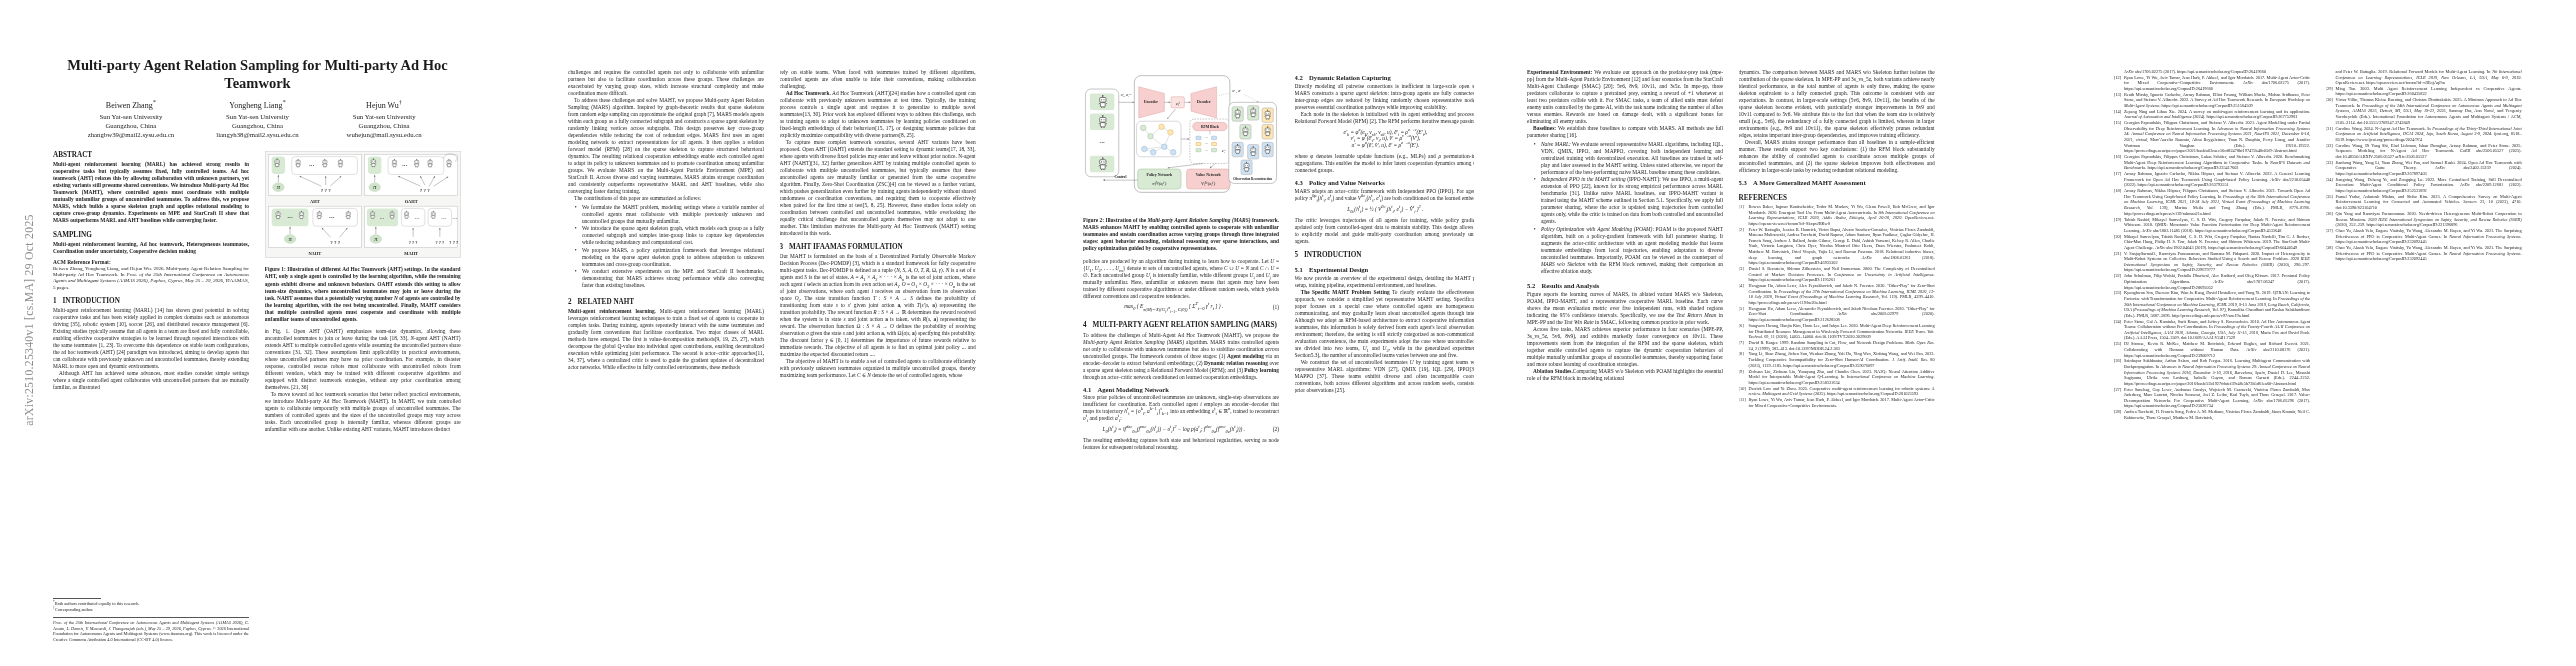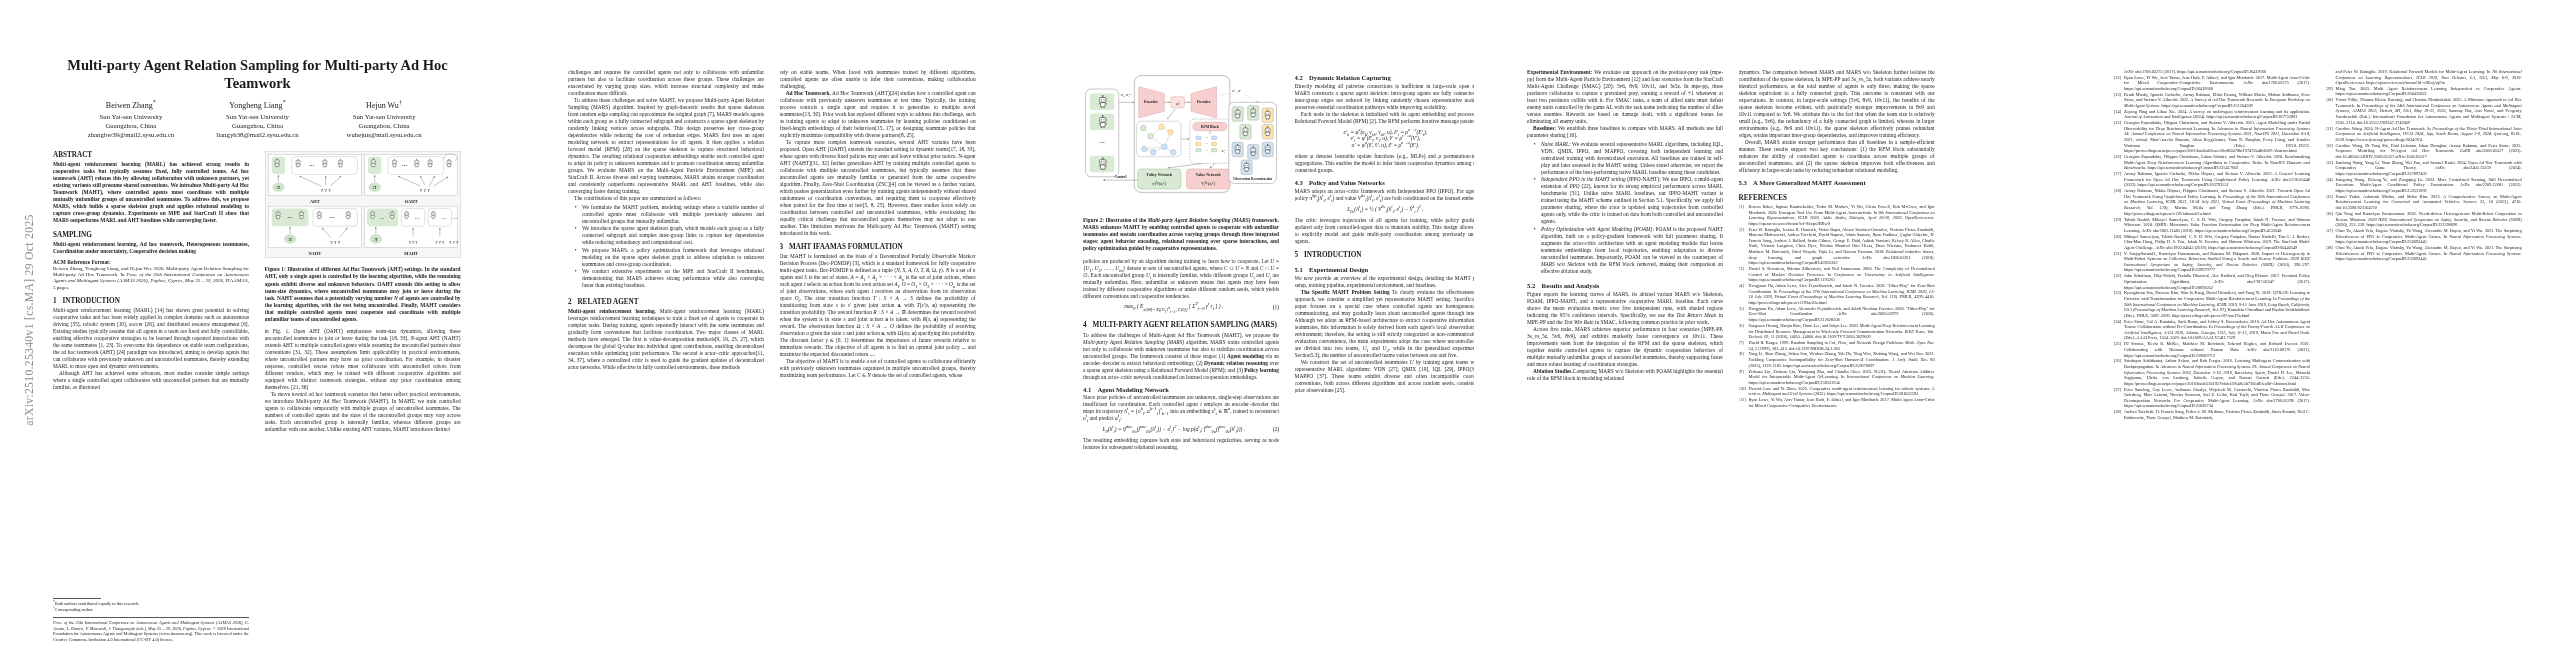--- a/index.html
+++ b/index.html
@@ -413,21 +413,21 @@
               <span class="dot">•</span>
               <span class="btxt">We propose MARS, a policy optimization framework that leverages relational modeling on the sparse agent skeleton graph to address adaptation to unknown teammates and cross-group coordination.</span>
             </div>
             <div class="bullet">
               <span class="dot">•</span>
               <span class="btxt">We conduct extensive experiments on the MPE and StarCraft II benchmarks, demonstrating that MARS achieves strong performance while also converging faster than existing baselines.</span>
             </div>
           </div>
           <div class="h1">
             <span class="hn">2</span>
-            <span class="ht">RELATED AGENT</span>
+            <span class="ht">RELATED NAHT</span>
           </div>
           <div class="p"><b>Multi-agent reinforcement learning.</b> Multi-agent reinforcement learning (MARL) leverages reinforcement learning techniques to train a fixed set of agents to cooperate in complex tasks. During training, agents repeatedly interact with the same teammates and gradually form conventions that facilitate coordination. Two major classes of MARL methods have emerged. The first is value-decomposition methods[9, 19, 23, 27], which decompose the global Q-value into individual agent contributions, enabling decentralized execution while optimizing joint performance. The second is actor–critic approaches[11, 34, 37], where a centralized critic is used to guide the gradient updates of decentralized actor networks. While effective in fully controlled environments, these methods</div>
         </div>
       <div class="col" id="c11">
           <div class="p">rely on stable teams. When faced with teammates trained by different algorithms, controlled agents are often unable to infer their conventions, making collaboration challenging.</div>
           <div class="p ind"><b>Ad Hoc Teamwork.</b> Ad Hoc Teamwork (AHT)[24] studies how a controlled agent can collaborate with previously unknown teammates at test time. Typically, the training process controls a single agent and requires it to generalize to multiple novel teammates[13, 30]. Prior work has explored different ways to address this challenge, such as training agents to adapt to unknown teammates by learning policies conditioned on fixed-length embeddings of their behaviors[15, 17], or designing teammate policies that explicitly maximize compatibility with diverse partners[8, 25].</div>
           <div class="p ind">To capture more complex teamwork scenarios, several AHT variants have been proposed. Open AHT (OAHT) extends the standard setting to dynamic teams[17, 18, 33], where agents with diverse fixed policies may enter and leave without prior notice. N-agent AHT (NAHT)[31, 32] further generalizes AHT by training multiple controlled agents to collaborate with multiple uncontrolled teammates, but typically assumes that these uncontrolled agents are mutually familiar or generated from the same cooperative algorithm. Finally, Zero-Shot Coordination (ZSC)[4] can be viewed as a further variant, which pushes generalization even further by training agents independently without shared randomness or coordination conventions, and requiring them to cooperate effectively when paired for the first time at test[5, 8, 25]. However, these studies focus solely on coordination between controlled and uncontrolled teammates, while overlooking the equally critical challenge that uncontrolled agents themselves may not adapt to one another. This limitation motivates the Multi-party Ad Hoc Teamwork (MAHT) setting introduced in this work.</div>
           <div class="h1">
             <span class="hn">3</span>
             <span class="ht">MAHT IFAAMAS FORMULATION</span>

